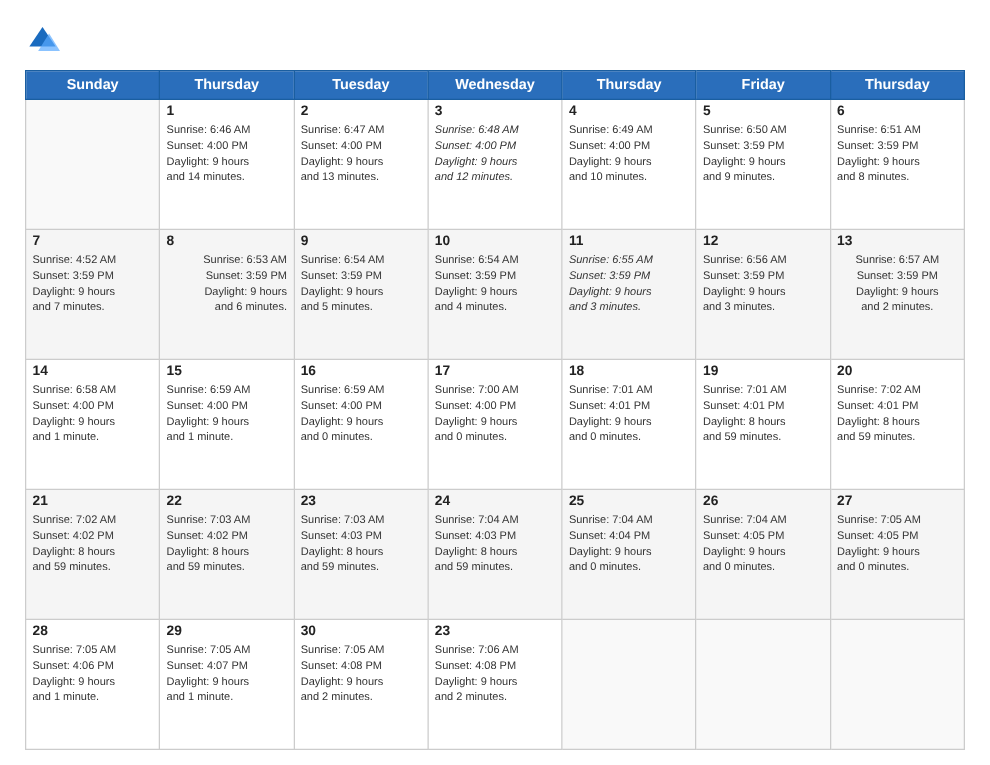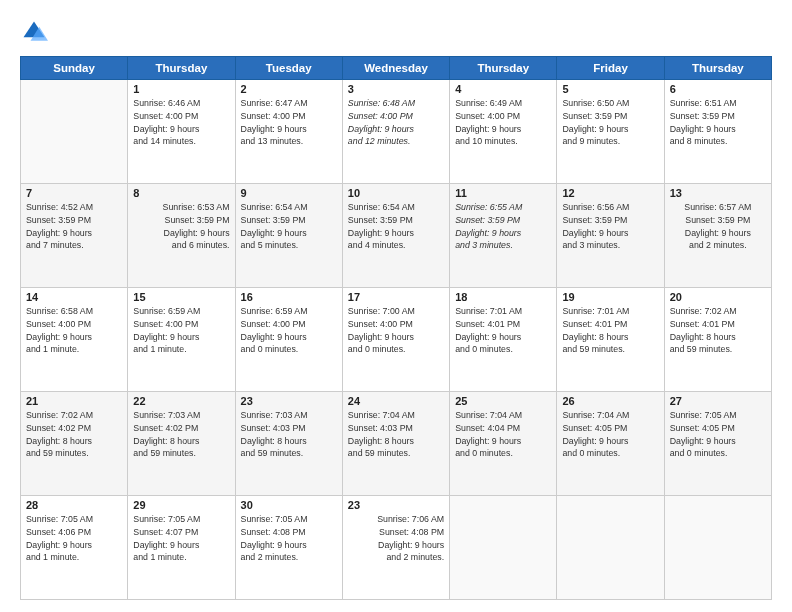--- a/index.html
+++ b/index.html
@@ -360,21 +360,21 @@
           </td>
           <td>
             <span class="day-num">30</span>
             <div class="day-info" style="white-space: pre-line;">Sunrise: 7:05 AM
 Sunset: 4:08 PM
 Daylight: 9 hours
 and 2 minutes.</div>
           </td>
           <td>
             <span class="day-num">23</span>
-            <div class="day-info" style="white-space: pre-line; text-align: right;">Sunrise: 7:06 AM
+            <div class="day-info" style="white-space: pre-line;">Sunrise: 7:06 AM
 Sunset: 4:08 PM
 Daylight: 9 hours
 and 2 minutes.</div>
           </td>
           <td class="empty-cell"></td>
           <td class="empty-cell"></td>
           <td class="empty-cell"></td>
         </tr>
       </tbody>
   </table>

